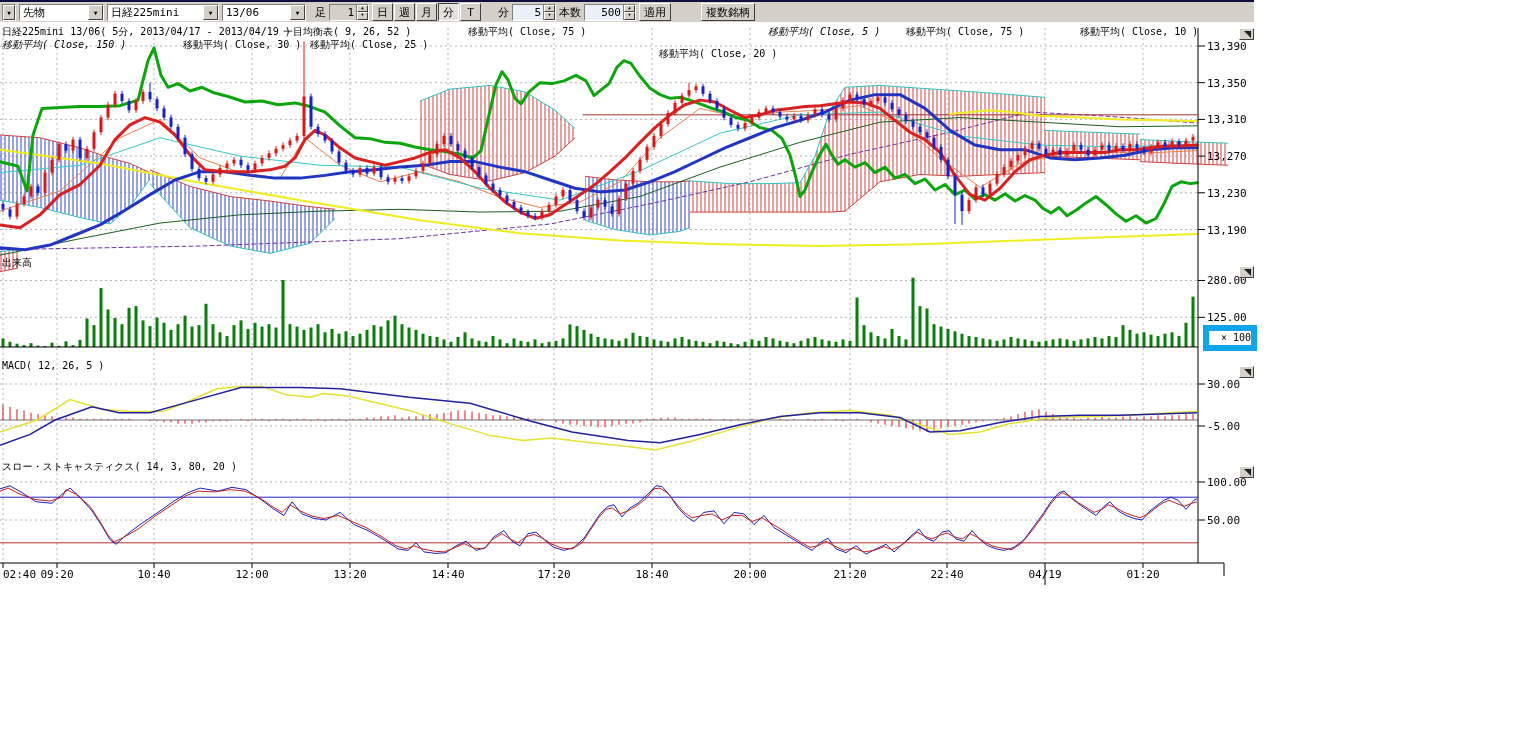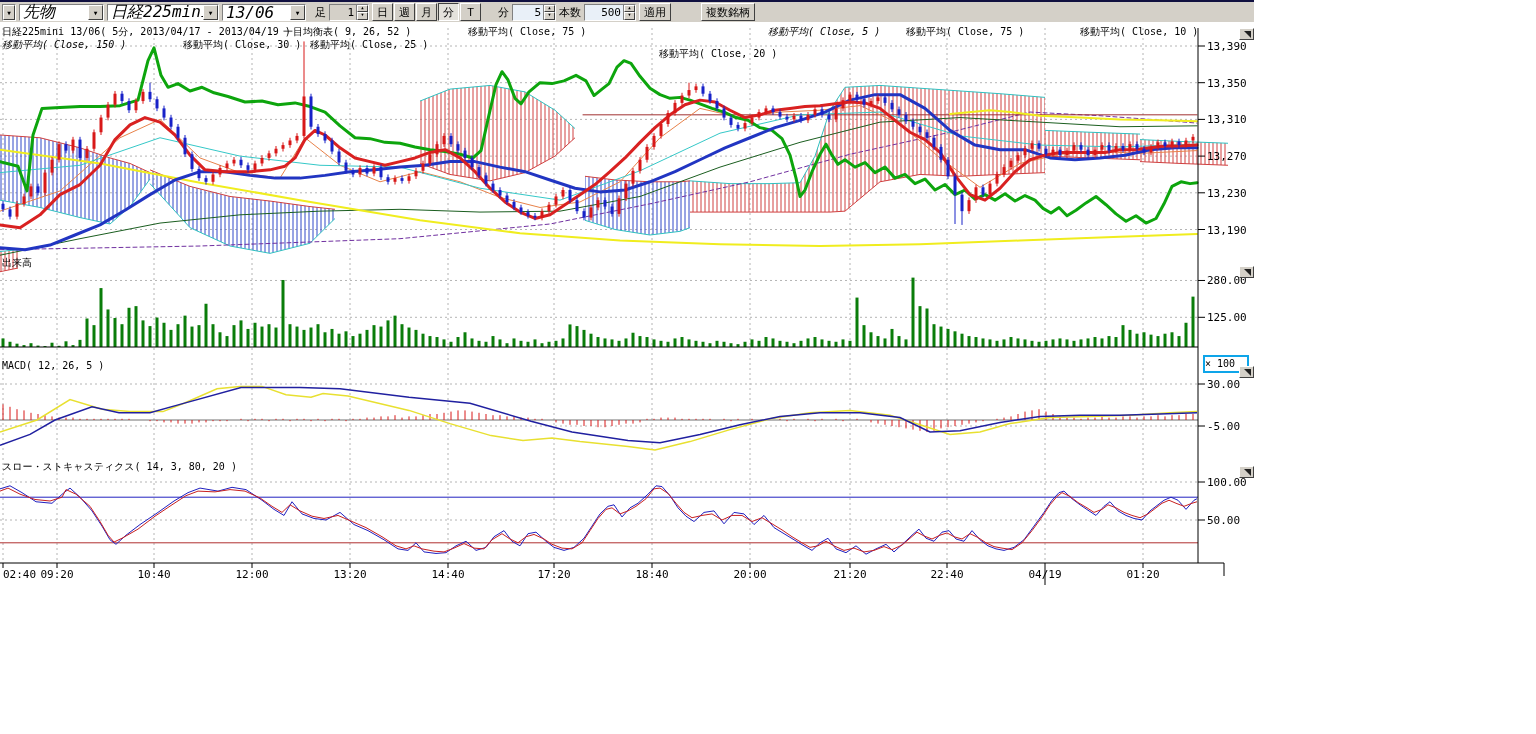--- a/index.html
+++ b/index.html
@@ -4,39 +4,39 @@
 <style>
   html,body{margin:0;padding:0;background:#ffffff;width:1536px;height:734px;overflow:hidden;
     font-family:"DejaVu Sans Mono","Liberation Mono",monospace;}
   #stage{position:relative;width:1536px;height:734px;background:#ffffff;}
   
   #toolbar{position:absolute;left:0;top:0;width:1254px;height:22px;background:#d4d0c8;
     border-top:2px solid #101040;box-sizing:border-box;display:flex;align-items:center;
     padding:1px 2px;gap:3px;font-size:11px;}
   .combo{height:17px;background:#ffffff;border:1px solid;border-color:#808080 #ffffff #ffffff #808080;
     display:flex;align-items:center;box-sizing:border-box;}
-  .combo .cval{flex:1;padding:0 3px;white-space:nowrap;overflow:hidden;font-size:16px;font-style:italic;}
+  .combo .cval{flex:1;padding:0 3px;white-space:nowrap;overflow:hidden;font-size:11px;}
   .drop{width:15px;height:15px;background:#d4d0c8;border:1px solid;border-color:#ffffff #404040 #404040 #ffffff;
     display:flex;align-items:center;justify-content:center;font-size:6px;color:#000;box-sizing:border-box;}
   .tlabel{font-size:11px;white-space:nowrap;}
   .spin{height:17px;border:1px solid;border-color:#808080 #ffffff #ffffff #808080;background:#e9f0f8;
     display:flex;align-items:stretch;box-sizing:border-box;}
   .spin.dis{background:#d4d0c8;}
   .spin .sval{flex:1;text-align:right;padding:1px 2px 0 2px;font-size:11px;}
   .spinbtns{width:11px;display:flex;flex-direction:column;border-left:1px solid #808080;}
   .spinbtns div{flex:1;background:#d4d0c8;border:1px solid;border-color:#ffffff #404040 #404040 #ffffff;
     font-size:4px;line-height:4px;text-align:center;color:#000;box-sizing:border-box;}
   .tbtn{height:18px;background:#d4d0c8;border:1px solid;border-color:#ffffff #404040 #404040 #ffffff;
     font-size:11px;display:flex;align-items:center;justify-content:center;box-sizing:border-box;
     white-space:nowrap;padding:0 4px;}
   .tbtn.pressed{border-color:#404040 #ffffff #ffffff #404040;background:#e4e2dc;}
   
   .ovl{position:absolute;font-size:10px;color:#000;white-space:nowrap;line-height:12px;}
-  #mult-box{position:absolute;left:1203px;top:355px;width:42px;height:14px;border:2px solid #0ea5e9;
-    background:#fff;font-size:10px;line-height:13px;text-align:left;}
+  #mult-box{position:absolute;left:1203px;top:325px;width:42px;height:14px;border:6px solid #0ea5e9;
+    background:#fff;font-size:10px;line-height:13px;text-align:right;}
   .scrollarrow{position:absolute;width:15px;height:12px;background:#d4d0c8;
     border:1px solid;border-color:#ffffff #404040 #404040 #ffffff;box-sizing:border-box;}
   .scrollarrow i{position:absolute;right:2px;top:2px;width:0;height:0;display:block;
     border-top:7px solid #202020;border-left:7px solid transparent;}
 </style>
 </head>
 <body>
 <div id="stage">
 
 <div id="toolbar">

